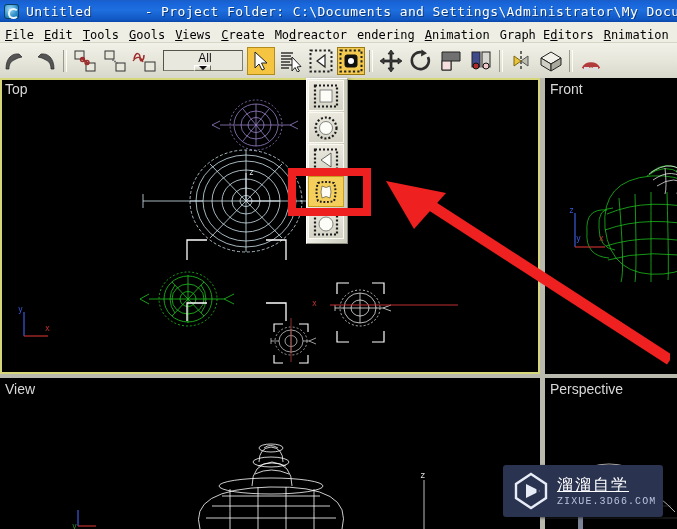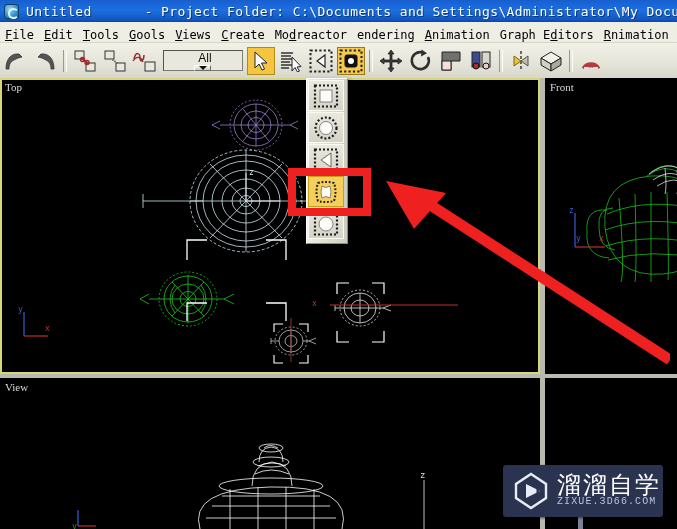--- a/index.html
+++ b/index.html
@@ -47,21 +47,21 @@
   .caret{width:0;height:0;border-left:4px solid transparent;border-right:4px solid transparent;border-top:4px solid #111;}
 
   
   .vp{position:absolute;background:#000;overflow:hidden;}
   #vp-top{left:0;top:78px;width:540px;height:296px;}
   #vp-front{left:545px;top:78px;width:132px;height:212px;}
   #vp-left{left:0;top:378px;width:540px;height:151px;}
   #vp-persp{left:545px;top:378px;width:132px;height:151px;}
   .vp-active{box-shadow:inset 0 0 0 2px #d6d67a;}
   .vp-label{position:absolute;left:5px;top:3px;color:#d8d8d8;
-    font-family:Liberation Serif, serif;font-size:11px;
+    font-family:Liberation Sans, sans-serif;font-size:14px;
     text-shadow:1px 1px 1px #000;z-index:4;}
   .vgap-h{position:absolute;left:0;width:677px;height:4px;background:#b9b9ad;}
   .vgap-v{position:absolute;top:78px;width:5px;height:451px;background:#b9b9ad;}
 
   
   .flyout{position:absolute;left:306px;top:78px;width:40px;height:164px;
     background:linear-gradient(to right,#f0efe6,#ccccbe);
     border:1px solid #8b8b7e;border-top-color:#fff;border-left-color:#fff;z-index:20;
     box-shadow:2px 2px 4px rgba(0,0,0,.55);}
   .fy{width:36px;height:31px;margin:1px;display:flex;align-items:center;justify-content:center;
@@ -71,21 +71,21 @@
   
   .anno-box{position:absolute;left:288px;top:168px;width:83px;height:48px;
     border:8px solid #ef2020;z-index:30;box-sizing:border-box;}
   .anno-arrow{position:absolute;left:370px;top:175px;width:300px;height:200px;z-index:29;pointer-events:none;}
 
   
   .wm{position:absolute;left:503px;top:465px;width:160px;height:52px;background:#2a3350;
     border-radius:3px;display:flex;align-items:center;z-index:25;box-shadow:0 1px 3px rgba(0,0,0,.6);}
   .wm-logo{width:40px;height:40px;margin-left:8px;flex:0 0 auto;position:relative;}
   .wm-txt{margin-left:6px;display:flex;flex-direction:column;justify-content:center;}
-  .wm-cn{color:#fff;font-size:24px;font-family:"DejaVu Sans",sans-serif;letter-spacing:2px;line-height:20px;}
+  .wm-cn{color:#fff;font-size:16px;font-family:"DejaVu Sans",sans-serif;letter-spacing:2px;line-height:20px;text-decoration:underline;}
   .wm-en{color:#b9c2da;font-size:10px;font-family:Liberation Mono, monospace;
     letter-spacing:1.1px;line-height:12px;margin-top:1px;}
   .wm-pole{position:absolute;left:578px;top:517px;width:5px;height:12px;background:#7b8296;z-index:24;}
 </style>
 </head>
 <body>
 
 <div id="app">
 
   <div class="titlebar">
@@ -380,20 +380,33 @@
         <text x="420" y="100" fill="#dddddd">z</text>
       </g>
       <g font-family="DejaVu Sans Mono, monospace" font-size="8">
         <path d="M78 132 v16" stroke="#3a5bd9" stroke-width="1.2"></path>
         <path d="M78 148 h18" stroke="#c02f2f" stroke-width="1.2"></path>
         <text x="72" y="151" fill="#2f8a2f">y</text>
       </g>
     </svg>
   </div>
 
+  <div class="vp" id="vp-persp">
+    <div class="vp-label">Perspective</div>
+    <svg width="132" height="151" viewBox="0 0 132 151">
+      <g stroke="#ffffff" fill="none" stroke-width="0.7">
+        <path d="M8 120 q22 -26 56 -26 q34 0 54 26"></path>
+        <path d="M2 134 q26 -32 62 -32 q36 0 66 32"></path>
+        <path d="M30 96 q16 -10 34 -10 q18 0 34 10"></path>
+      </g>
+      <g stroke="#aaaaaa" fill="none" stroke-width="0.5" opacity=".5">
+        <path d="M0 140 h132 M6 128 h120 M20 116 h94"></path>
+      </g>
+    </svg>
+  </div>
 
   <div class="flyout">
     <div class="fy">
       <svg width="26" height="24" viewBox="0 0 26 24">
         <rect x="2" y="1.5" width="22" height="21" fill="none" stroke="#1a1a1a" stroke-width="2.2" stroke-dasharray="2 2"></rect>
         <rect x="7" y="6" width="12" height="12" fill="#fdfdf8" stroke="#555" stroke-width=".7"></rect>
       </svg>
     </div>
     <div class="fy">
       <svg width="26" height="24" viewBox="0 0 26 24">

